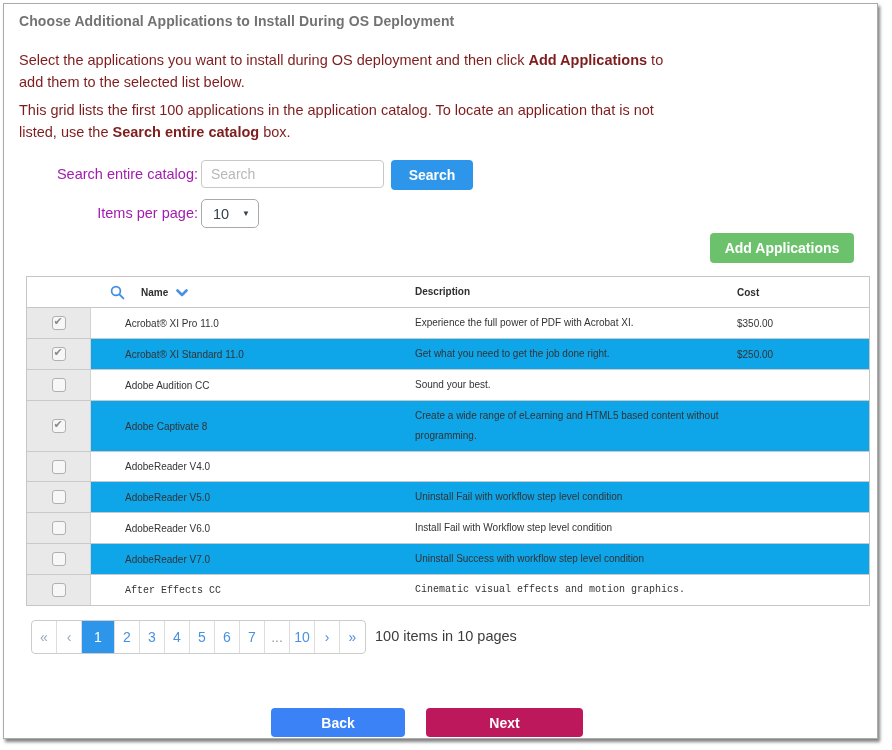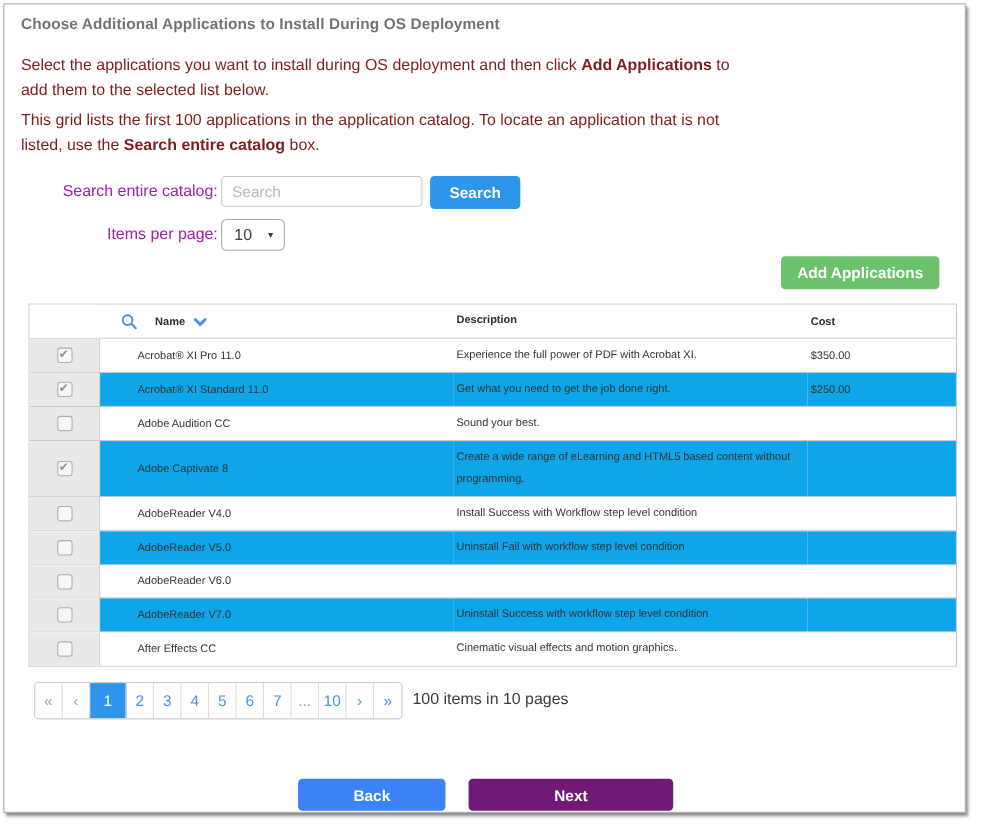--- a/index.html
+++ b/index.html
@@ -36,21 +36,21 @@
     border:1px solid #a9a9a9; border-radius:5px; background:#fff;
     display:flex; align-items:center; justify-content:space-between; padding:0 8px 0 11px;
     font-size:14.5px; color:#33414e; cursor:pointer;
   }
   .select-arrow { font-size:8px; color:#33414e; }
   #add-btn { position:absolute; left:706px; top:229px; width:144px; height:30px; background:#6cc26c; }
 
   
   .grid { position:absolute; left:22px; top:272px; width:844px; border:1px solid #c6c6c6; background:#fff; font-size:10px; color:#333; }
   .grow { display:flex; border-bottom:1px solid #c9c9c9; min-height:30px; align-items:stretch; background:#fff; }
-  .grow:last-child { border-bottom:none; }
+  .grow:last-child { border-bottom:none;font-family:Liberation Mono, monospace; }
   .grow.alt .cell { background:#0ea5e9; }
   .cell { display:flex; align-items:center; }
   .c-check { flex:0 0 64px; justify-content:center; background:#e9e9e9 !important; border-right:1px solid #d2d2d2; }
   .c-name  { flex:0 0 321px; padding:5px 6px 5px 34px; }
   .c-desc  { flex:0 0 322px; padding:5px 8px 5px 3px; line-height:20px; }
   .c-cost  { flex:1 1 auto; padding:5px 6px 5px 3px; }
   .ghead { min-height:29px; border-bottom:1px solid #c6c6c6; font-weight:700; color:#2e2e2e; }
   .ghead .c-check { background:#fff !important; border-right:none; }
   .ghead .c-name { padding-left:5px; display:flex; align-items:center; }
   .sort-icon { margin-left:8px; margin-top:2px; }
@@ -75,21 +75,21 @@
     border-right:1px solid #ddd; color:#4a90e2; cursor:pointer;
   }
   .pg:last-child { border-right:none; }
   .pg.muted { color:#93a9bd; }
   .pg.ellipsis { color:#9a9a9a; cursor:default; }
   .pg.active { background:#2d96ea; color:#fff; min-width:33px; }
   .pager-summary { position:absolute; left:371px; top:624px; font-size:14.5px; color:#3c3c3c; }
 
   
   #back-btn { position:absolute; left:267px; top:704px; width:134px; height:29px; background:#3b82f6; }
-  #next-btn { position:absolute; left:422px; top:704px; width:186px; height:29px; background:#701a75; }
+  #next-btn { position:absolute; left:422px; top:704px; width:157px; height:29px; background:#be185d; }
 </style>
 </head>
 <body>
 
 <div class="card">
 
   <h1 class="page-title">Choose Additional Applications to Install During OS Deployment</h1>
 
   <p class="intro" id="intro1"><span>Select the applications you want to install during OS deployment and then click </span><b>Add Applications</b><span> to add them to the selected list below.</span></p>
 
@@ -154,36 +154,36 @@
       </div>
       <div class="cell c-name">Adobe Captivate 8</div>
       <div class="cell c-desc">Create a wide range of eLearning and HTML5 based content without programming.</div>
       <div class="cell c-cost"></div>
     </div>
         <div class="grow">
       <div class="cell c-check">
         <span class="checkbox"></span>
       </div>
       <div class="cell c-name">AdobeReader V4.0</div>
-      <div class="cell c-desc">Install Success with Workflow step level condition</div>
       <div class="cell c-cost"></div>
     </div>
         <div class="grow alt">
       <div class="cell c-check">
         <span class="checkbox"></span>
       </div>
       <div class="cell c-name">AdobeReader V5.0</div>
       <div class="cell c-desc">Uninstall Fail with workflow step level condition</div>
       <div class="cell c-cost"></div>
     </div>
         <div class="grow">
       <div class="cell c-check">
         <span class="checkbox"></span>
       </div>
       <div class="cell c-name">AdobeReader V6.0</div>
+      <div class="cell c-desc">Install Fail with Workflow step level condition</div>
       <div class="cell c-cost"></div>
     </div>
         <div class="grow alt">
       <div class="cell c-check">
         <span class="checkbox"></span>
       </div>
       <div class="cell c-name">AdobeReader V7.0</div>
       <div class="cell c-desc">Uninstall Success with workflow step level condition</div>
       <div class="cell c-cost"></div>
     </div>

